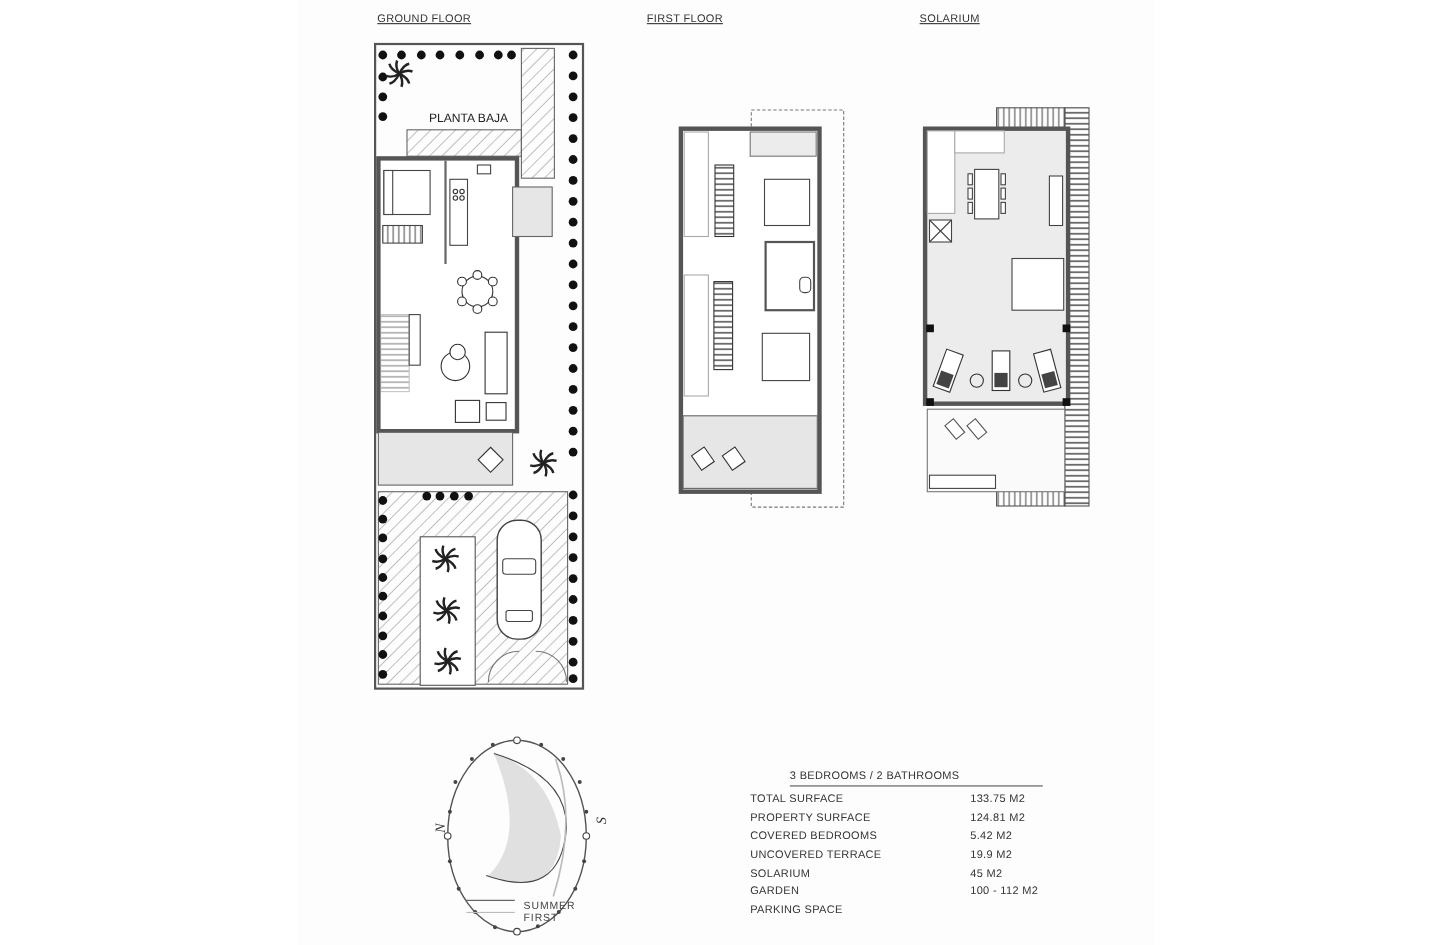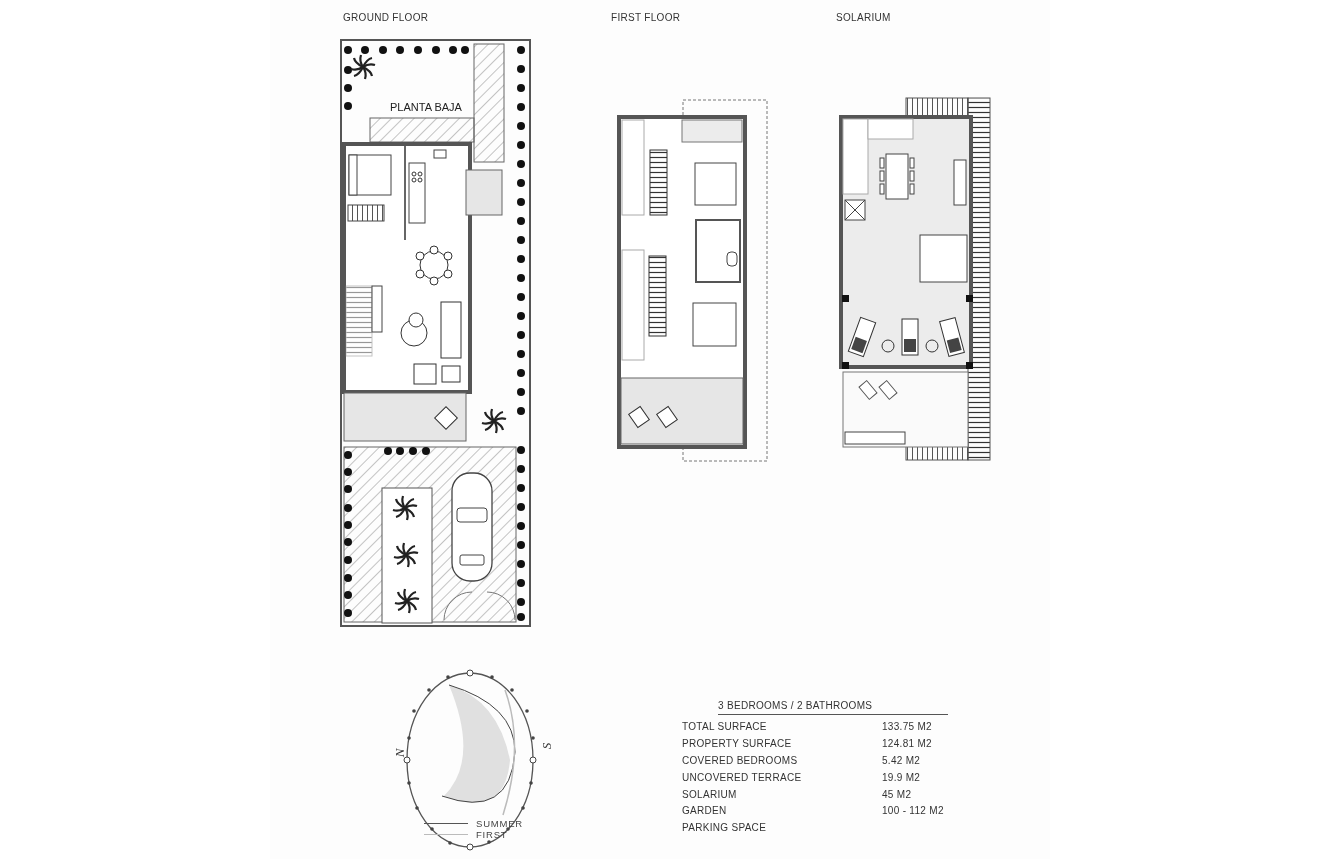--- a/index.html
+++ b/index.html
@@ -1,34 +1,34 @@
 <!DOCTYPE html>
 <html><head>
 <meta charset="utf-8">
 <style>
   html,body{margin:0;padding:0;background:#ffffff;}
   body{width:1320px;height:859px;position:relative;overflow:hidden;font-family:"Liberation Sans",sans-serif;color:#3a3a3a;}
   .panel{position:absolute;left:270px;top:0;width:780px;height:859px;background:#fdfdfd;}
-  .floor-title{position:absolute;font-size:10px;letter-spacing:0.3px;color:#333;}
+  .floor-title{position:absolute;font-size:10px;letter-spacing:0.3px;color:#333;text-decoration:underline;}
   svg{position:absolute;left:0;top:0;}
   .specs{position:absolute;left:682px;top:700px;width:266px;font-size:10px;color:#333;letter-spacing:0.3px;}
   .specs .head{padding-bottom:3px;border-bottom:1px solid #555;margin-bottom:6px;margin-left:36px;}
   .specs .row{display:flex;height:16.9px;}
   .specs .row .k{width:200px;}
   .legend{position:absolute;left:424px;top:818px;font-size:9.5px;letter-spacing:0.8px;color:#444;}
-  .legend .li{display:flex;align-items:center;height:11px;}
+  .legend .li{display:flex;height:11px;}
   .legend .ln{width:44px;height:0;margin-right:8px;}
 </style>
 </head>
 <body>
 
 <div class="panel"></div>
 
 <div class="floor-title" style="left:343px;top:12px;">GROUND FLOOR</div>
-<div class="floor-title" style="left:611px;top:12px;">FIRST FLOOR</div>
+<div class="floor-title" style="left:588px;top:12px;">FIRST FLOOR</div>
 <div class="floor-title" style="left:836px;top:12px;">SOLARIUM</div>
 
 <svg width="1320" height="859" viewBox="0 0 1320 859">
   <defs>
     <pattern id="hatch" width="8" height="8" patternUnits="userSpaceOnUse" patternTransform="rotate(45)">
       <line x1="0" y1="0" x2="0" y2="8" stroke="#8a8a8a" stroke-width="1"></line>
     </pattern>
     <pattern id="slats" width="5" height="5" patternUnits="userSpaceOnUse">
       <line x1="0" y1="2.5" x2="5" y2="2.5" stroke="#333" stroke-width="1.2"></line>
     </pattern>

